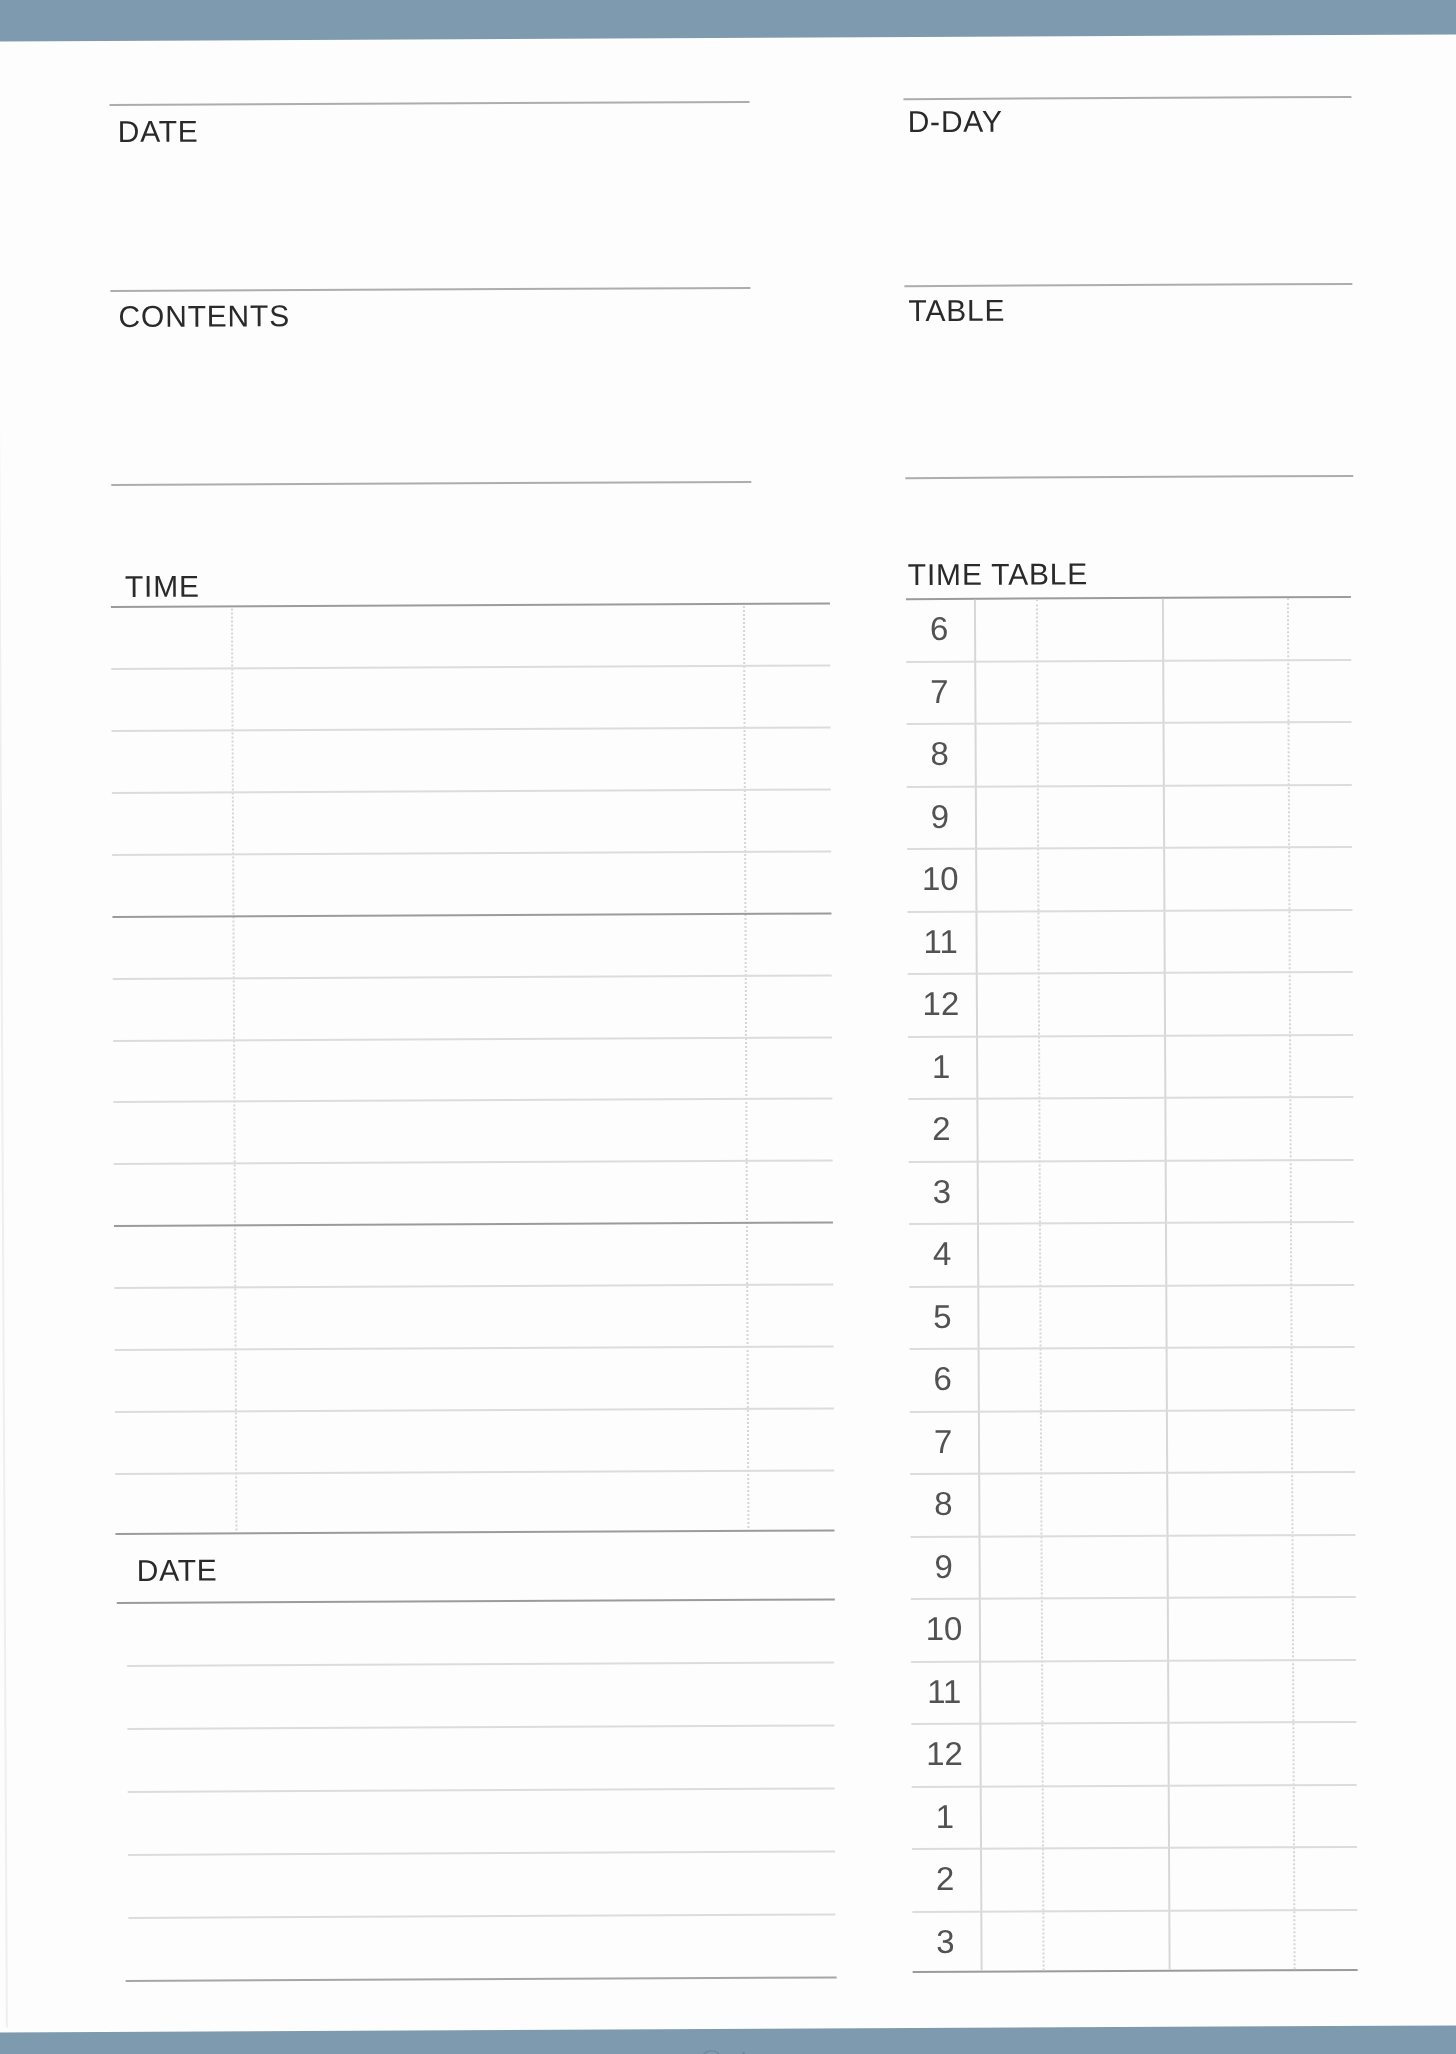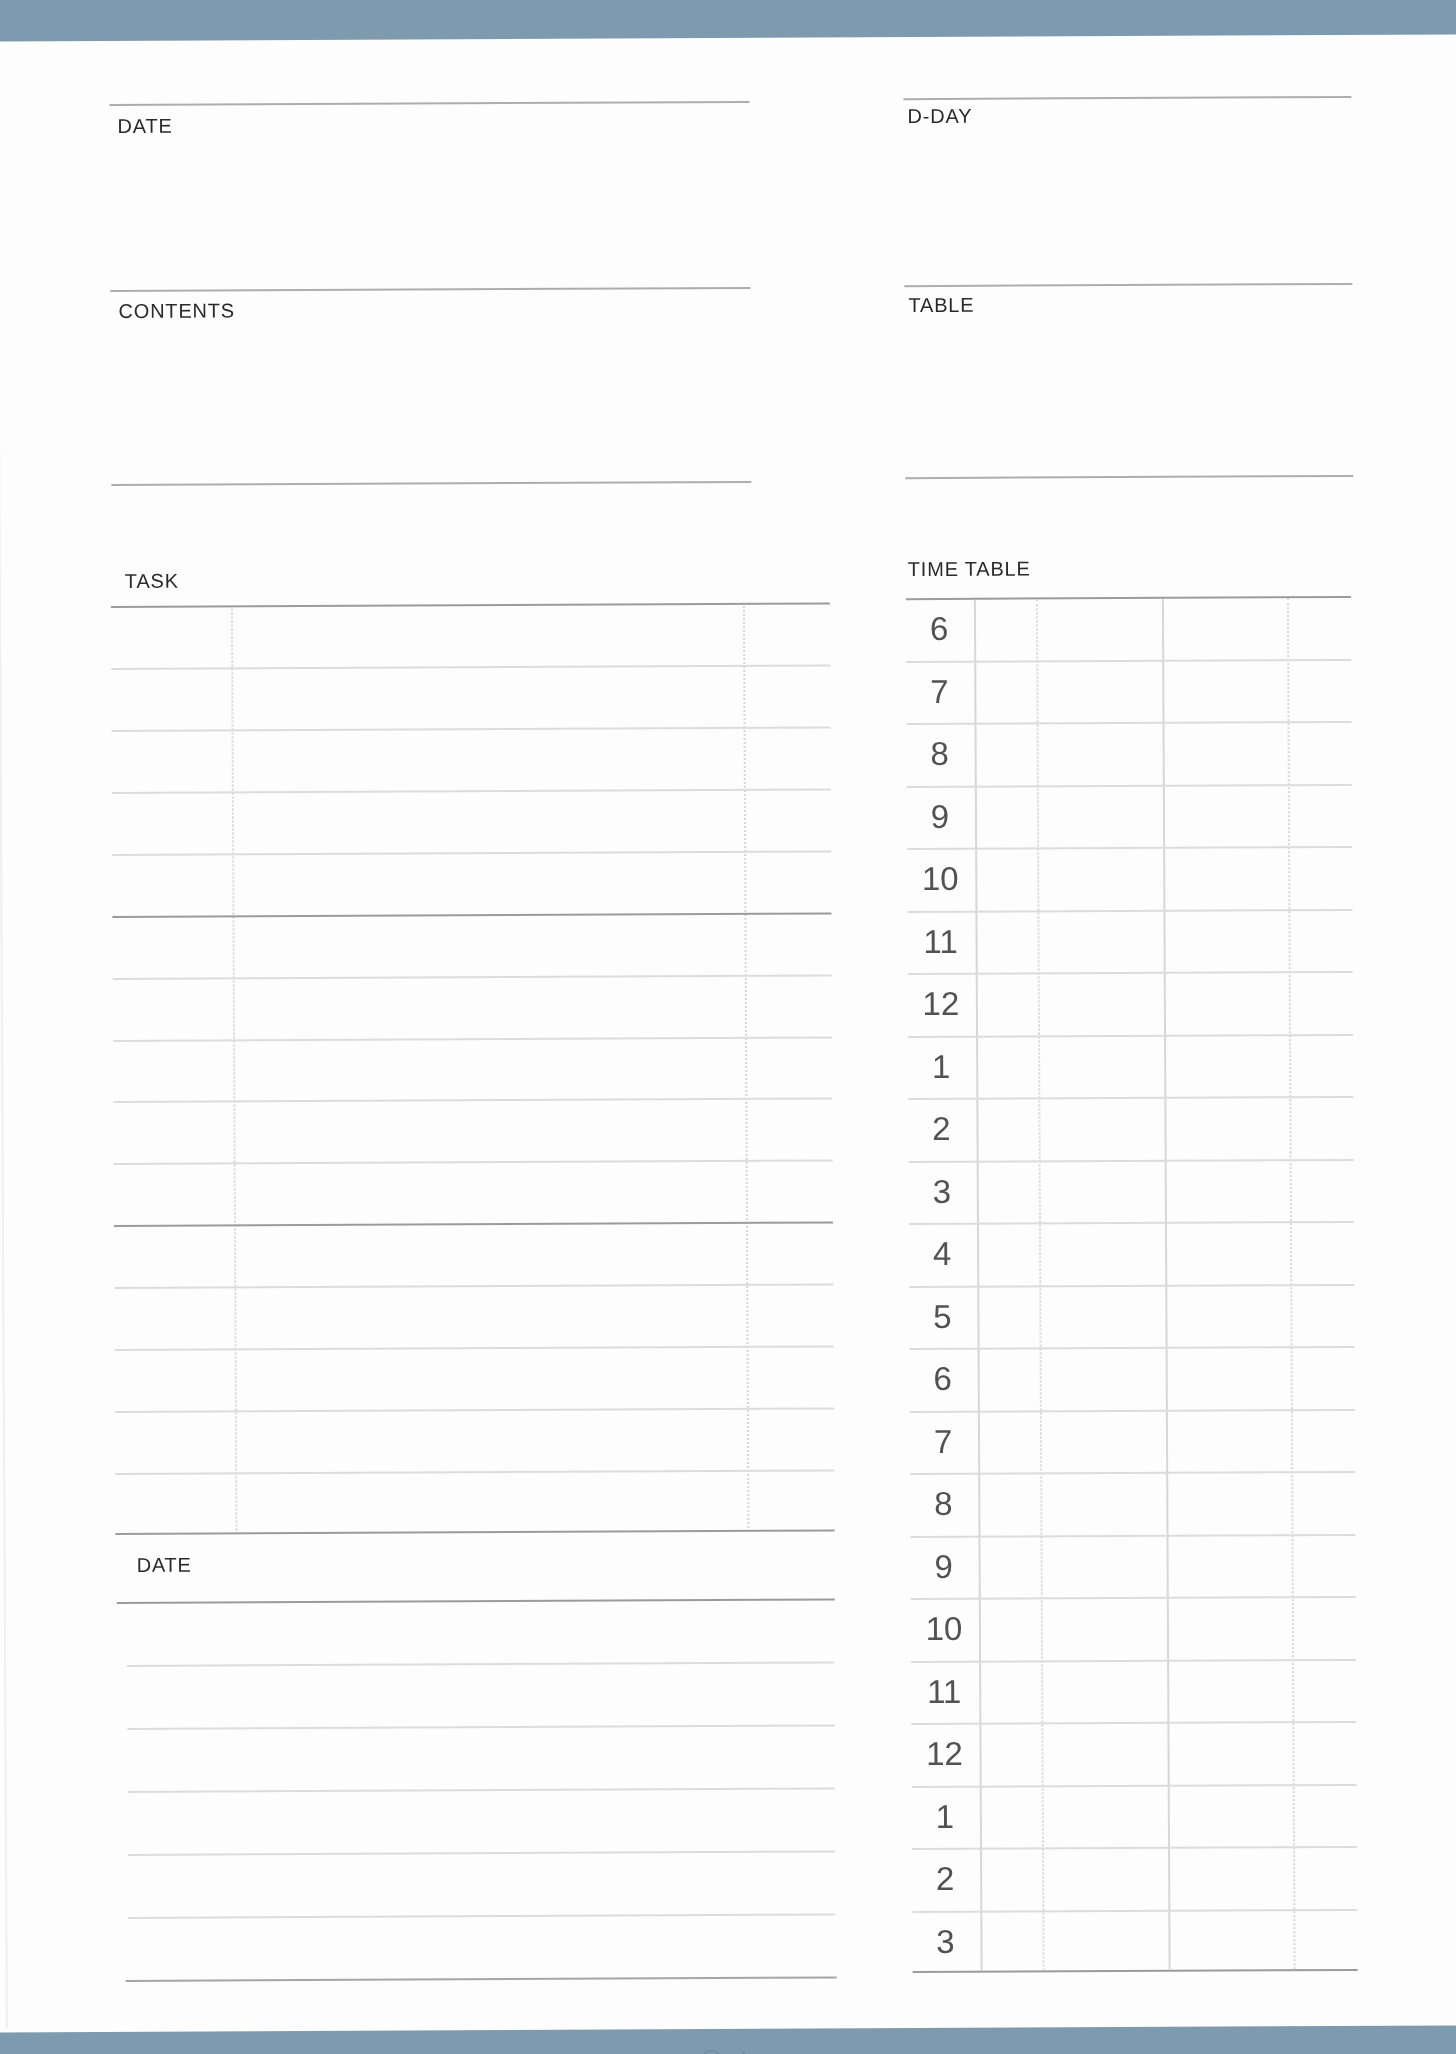--- a/index.html
+++ b/index.html
@@ -29,21 +29,21 @@
   .hline{position:absolute;height:2px;}
   .hline.med{background:#adadad;}
   .hline.dark{background:#9b9b9b;}
   .hline.light{background:#dcdcdc;}
   .hline.semi{background:#a6a6a6;}
   .vline{position:absolute;width:0;}
   .vline.dot{border-left:2px dotted #d6d6d6;}
   .vline.sol{border-left:2px solid #d7d7d7;}
   .label{
     position:absolute;
-    font-size:20px;line-height:1.1;
+    font-size:30px;line-height:1.1;
     letter-spacing:0.8px;
     color:#2a2a2a;
     white-space:nowrap;
     text-align:center;
   }
   .grid{position:absolute;}
   .tt-hour{
     position:absolute;left:0;width:66px;height:62.5px;
     line-height:62.5px;text-align:center;
     font-size:33px;color:#525252;
@@ -70,21 +70,21 @@
     <div class="label" style="left:912px;top:106px;">D-DAY</div>
 
     <div class="hline med" style="left:114px;top:287px;width:640px;"></div>
     <div class="label" style="left:122px;top:297px;">CONTENTS</div>
     <div class="hline med" style="left:114px;top:481px;width:640px;"></div>
 
     <div class="hline med" style="left:908px;top:286px;width:448px;"></div>
     <div class="label" style="left:912px;top:295px;">TABLE</div>
     <div class="hline med" style="left:908px;top:478px;width:448px;"></div>
 
-    <div class="label" style="left:127px;top:567px;">TASK</div>
+    <div class="label" style="left:127px;top:567px;">TIME</div>
     <div id="task-grid" class="grid" style="left:113px;top:603px;width:719px;height:929px;">
       <div class="hline dark" style="left:0;top:0;width:719px;"></div>
       <div class="hline dark" style="left:0;top:927px;width:719px;"></div>
       <div class="vline dot" style="left:120px;top:3px;height:922px;"></div>
       <div class="vline dot" style="left:632px;top:3px;height:922px;"></div>
     <div class="hline light" style="left: 0px; top: 62px; width: 719px;"></div>
         <div class="hline light" style="left: 0px; top: 124px; width: 719px;"></div>
         <div class="hline light" style="left: 0px; top: 186px; width: 719px;"></div>
         <div class="hline light" style="left: 0px; top: 248px; width: 719px;"></div>
         <div class="hline dark" style="left: 0px; top: 310px; width: 719px;"></div>

